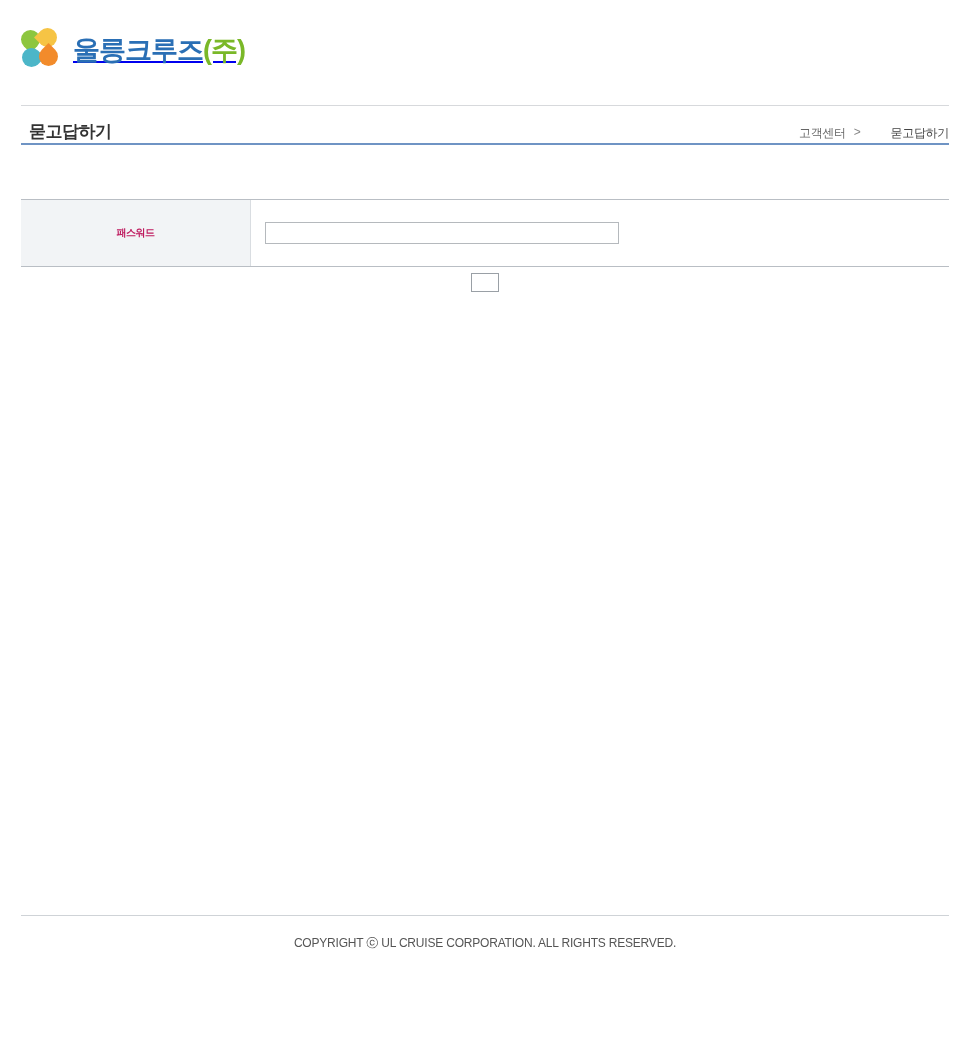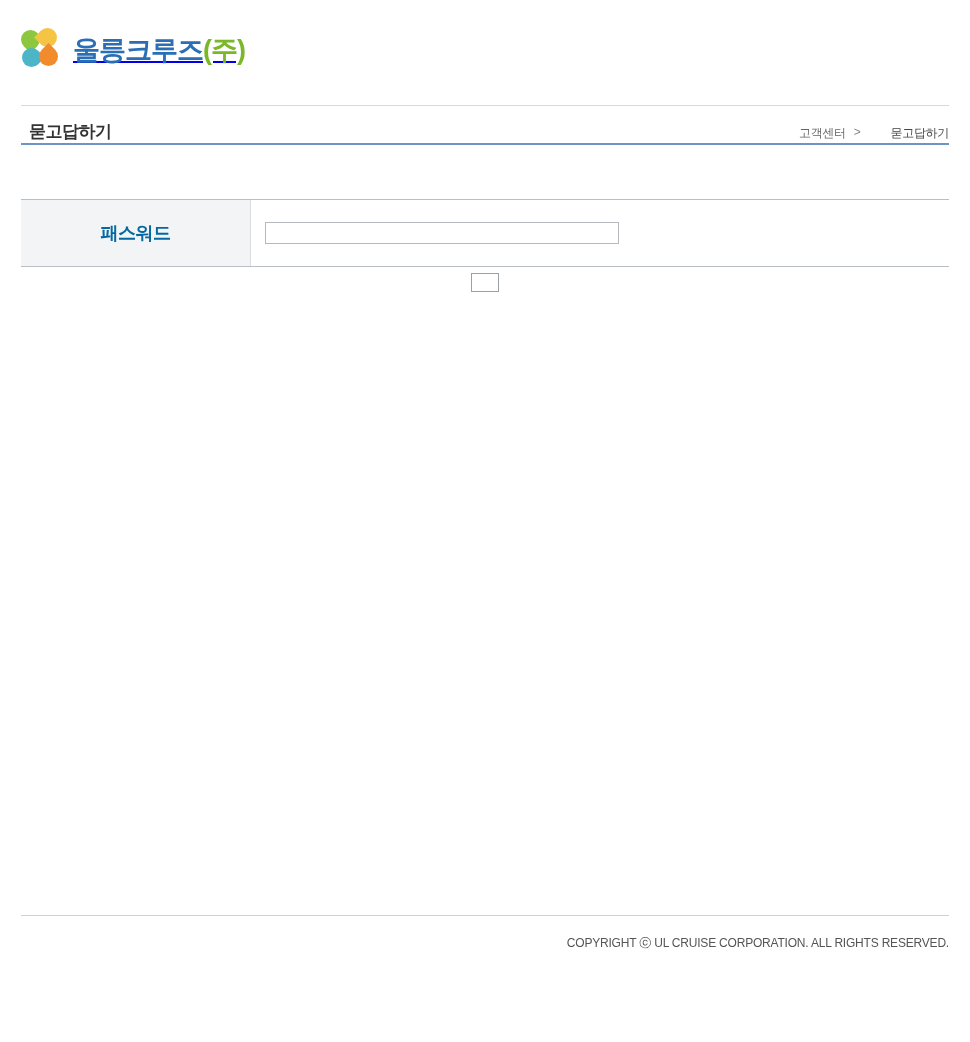--- a/index.html
+++ b/index.html
@@ -108,23 +108,23 @@
     width: 230px;
     min-height: 66px;
     background: #f2f4f6;
     border-right: 1px solid #d9dde1;
     display: flex;
     align-items: center;
     justify-content: center;
     box-sizing: border-box;
   }
   .form-label {
-    font-size: 18px;
+    font-size: 10px;
     font-weight: bold;
-    color: #0369a1;
+    color: #be185d;
     letter-spacing: -0.5px;
   }
   .form-field-cell {
     flex: 1;
     min-height: 66px;
     display: flex;
     align-items: center;
     padding-left: 14px;
     box-sizing: border-box;
   }
@@ -164,21 +164,21 @@
   
   .footer {
     position: absolute;
     left: 21px;
     top: 915px;
     width: 928px;
     border-top: 1px solid #cfd3d7;
     box-sizing: border-box;
   }
   .copyright {
-    text-align: right;
+    text-align: center;
     font-size: 12px;
     color: #555555;
     padding-top: 19px;
     letter-spacing: -0.2px;
   }
 </style>
 </head>
 <body>
 
 <div class="header">

